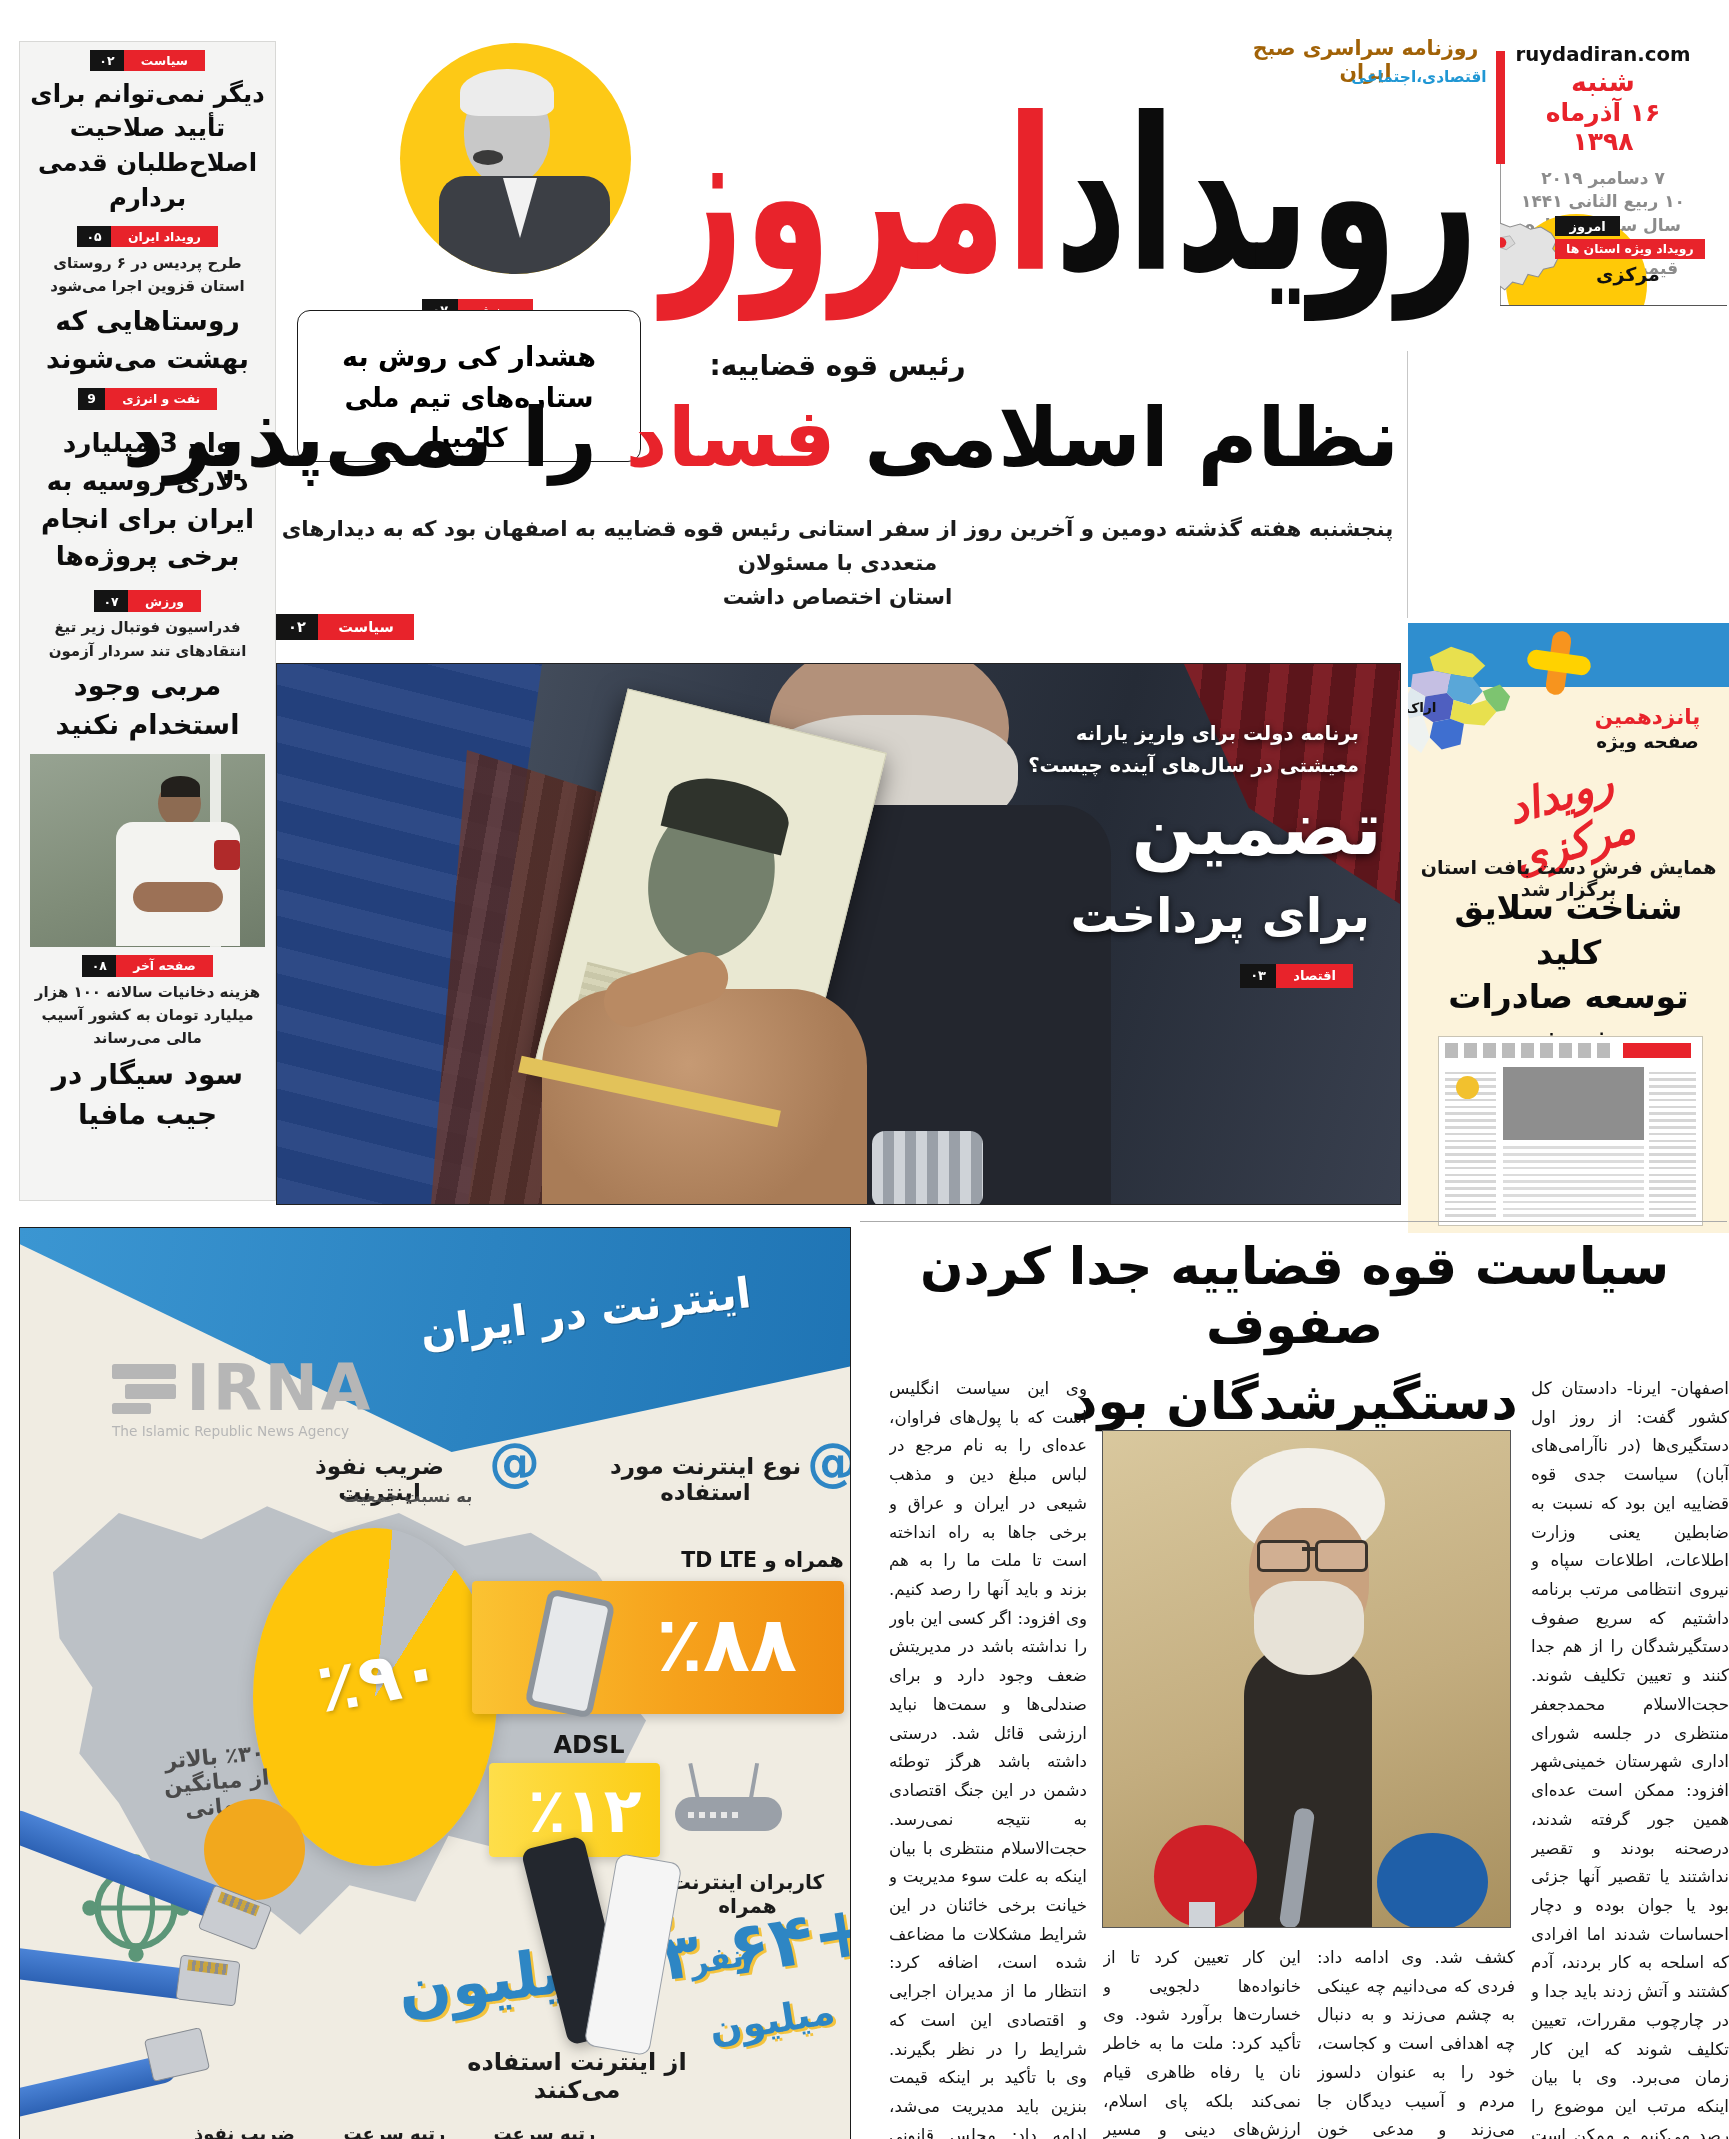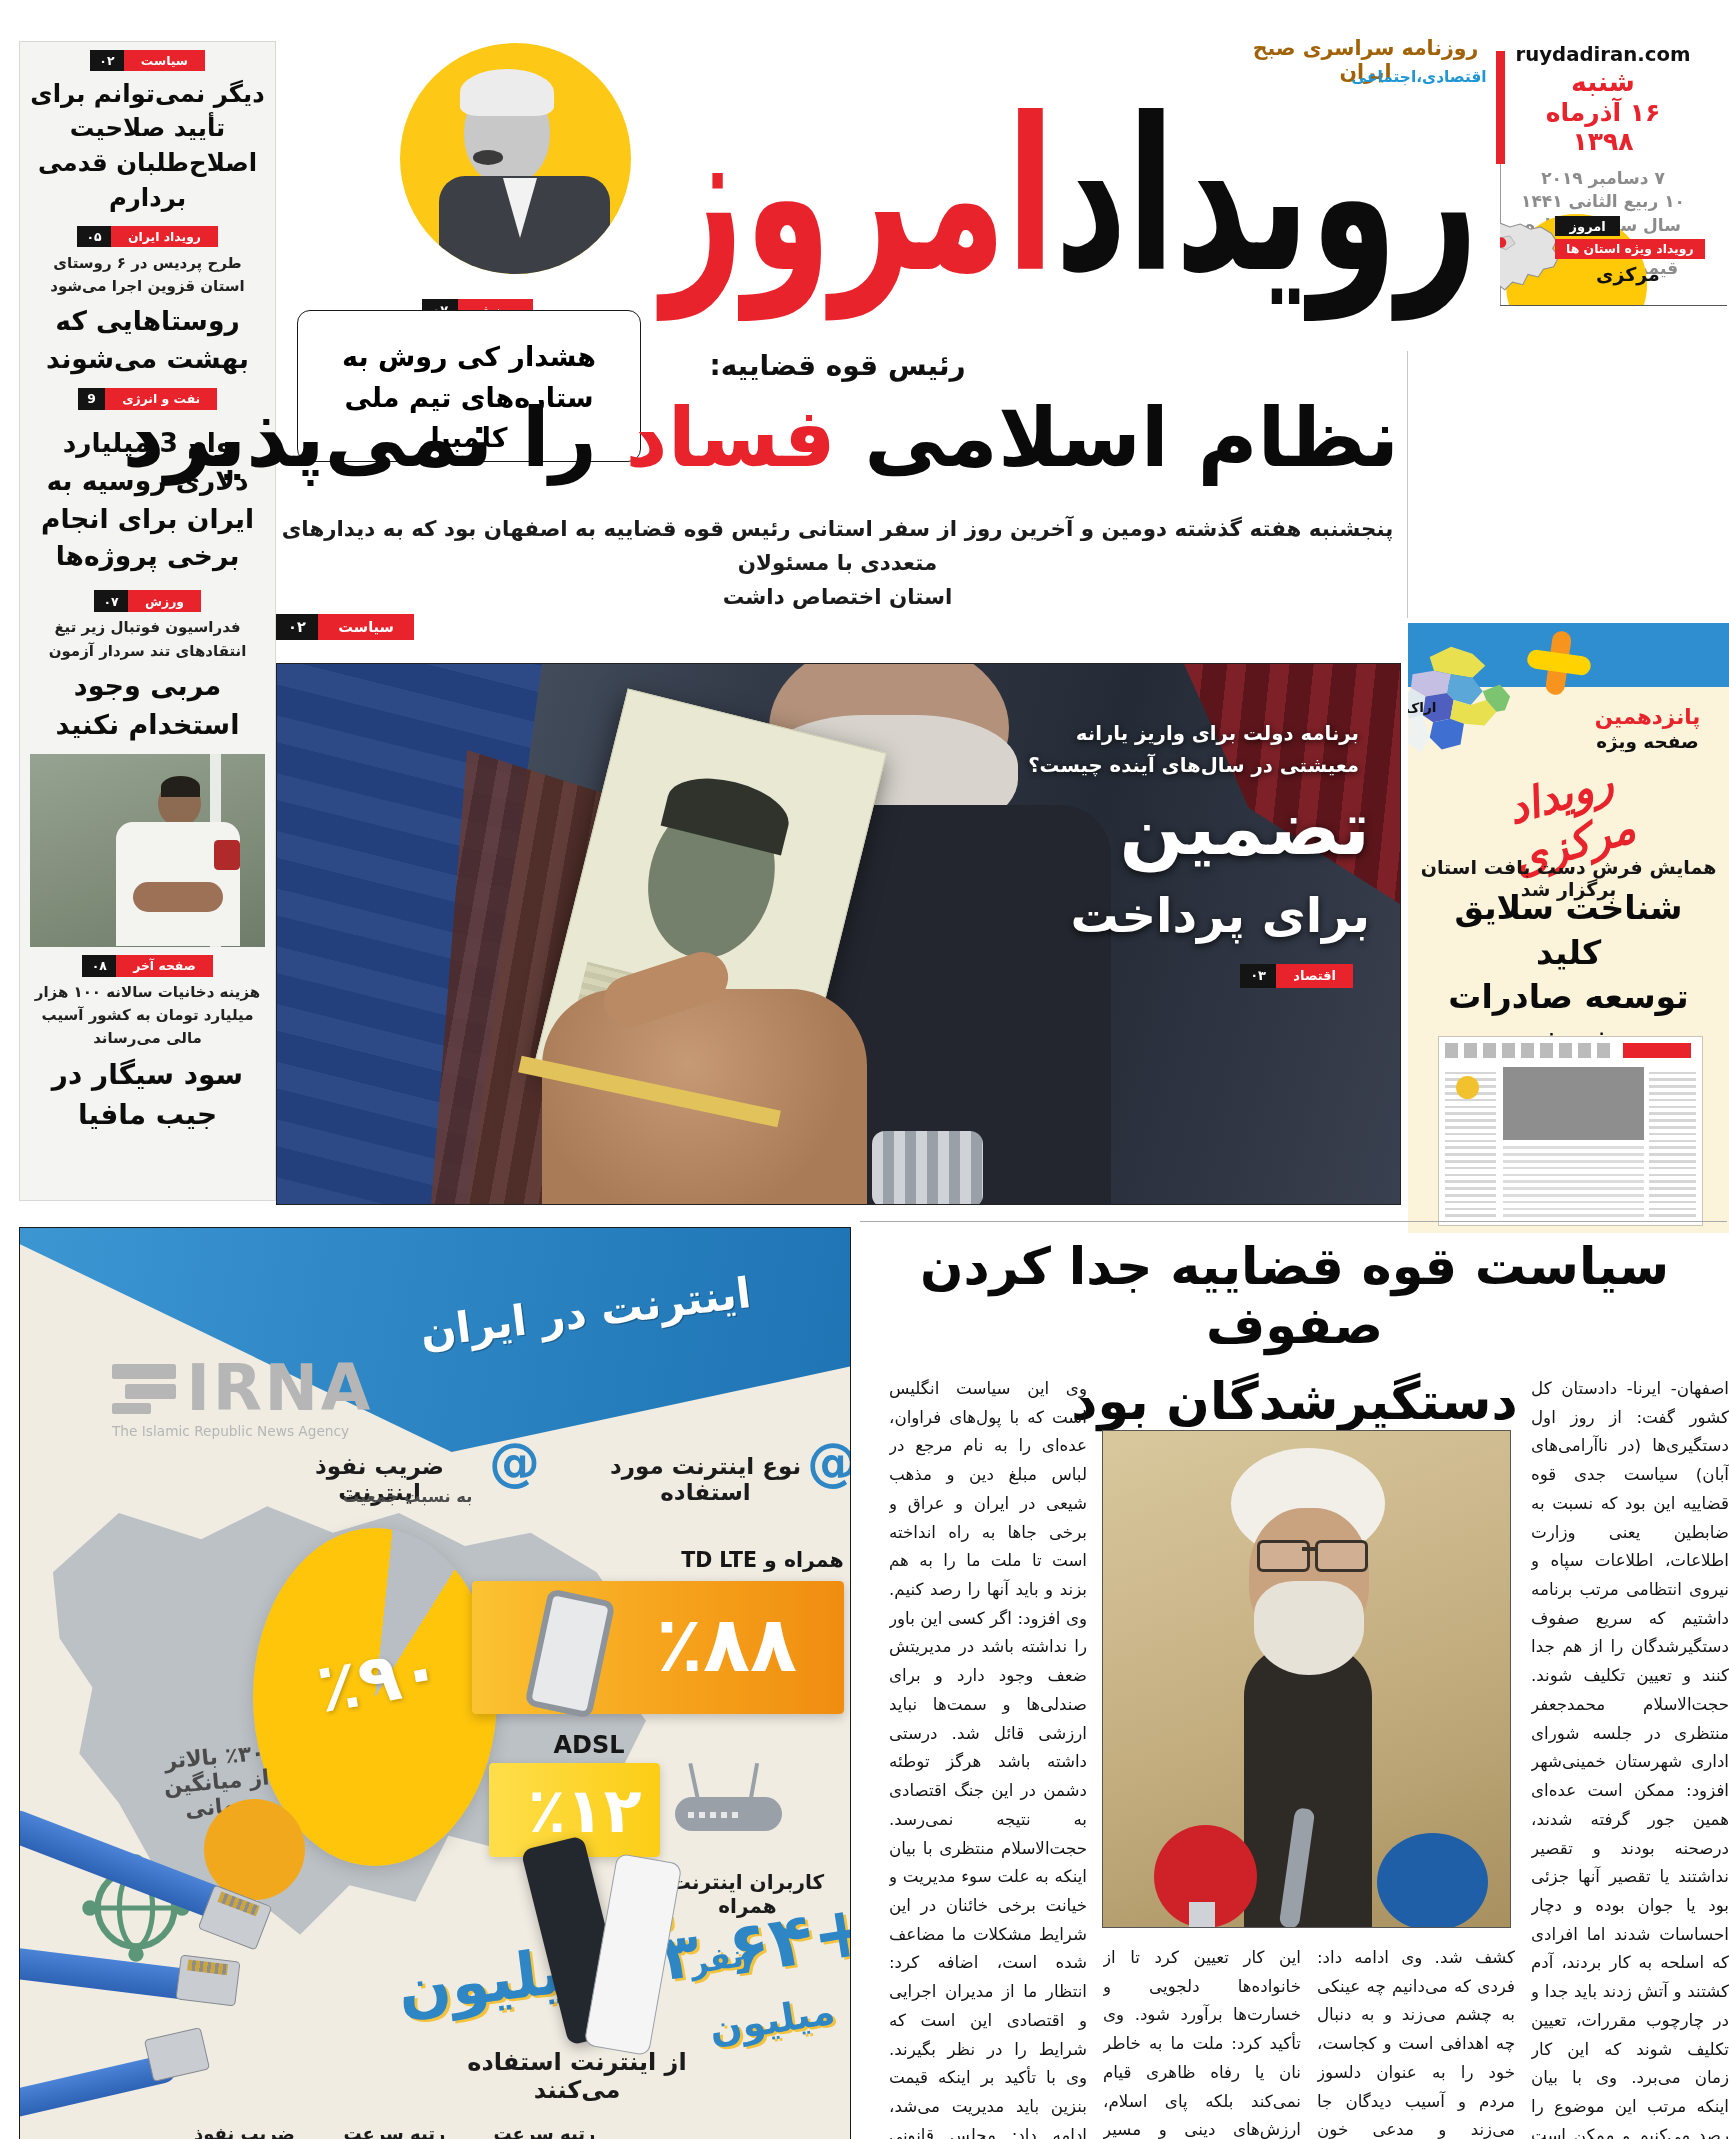--- a/index.html
+++ b/index.html
@@ -179,21 +179,21 @@
       <div class="abs" style="left:64px;top:64px;width:124px;height:60px;border-radius:50% 50% 0 0;background:#2f332c;"></div>
       <div class="abs" style="left:26px;top:274px;width:214px;height:81px;background:repeating-linear-gradient(0deg,#d7d5b8 0 6px,#c9c7a9 6px 12px);"></div>
     </div>
     <div class="abs" style="left:265px;top:325px;width:325px;height:215px;border-radius:77px 77px 0 0;background:radial-gradient(circle at 45% 35%,#c69a74,#a97c57 70%);"></div>
     <div class="abs" style="left:325px;top:300px;width:128px;height:51px;border-radius:30px;background:#b98a63;transform:rotate(-18deg);"></div>
     <div class="abs" style="left:240px;top:419px;width:265px;height:17px;background:#e2c25a;transform:rotate(12deg);"></div>
     <div class="abs" style="left:595px;top:467px;width:111px;height:77px;border-radius:13px;background:repeating-linear-gradient(90deg,#cfd3d8 0 11px,#9aa0a8 11px 22px);"></div>
 
     <div class="abs ph-kick" style="right:41px;top:58px;">برنامه دولت برای واریز یارانه</div>
     <div class="abs ph-kick" style="right:41px;top:90px;">معیشتی در سال‌های آینده چیست؟</div>
-    <div class="abs ph-t1" style="right:30px;top:120px;">تضمین</div>
+    <div class="abs ph-t1" style="right:18px;top:120px;">تضمین</div>
     <div class="abs ph-t2" style="right:30px;top:223px;">برای پرداخت</div>
     <div class="badge" style="right:47px;top:300px;">
       <span class="sec">اقتصاد</span>
       <span class="num">۰۳</span>
     </div>
   </div>
 
   <div class="abs cream">
     <div class="blueband"></div>
     <div class="abs" style="left:141px;top:7.7px;width:19px;height:64px;border-radius:9.4px;background:#f7941e;transform:rotate(8deg);"></div>

